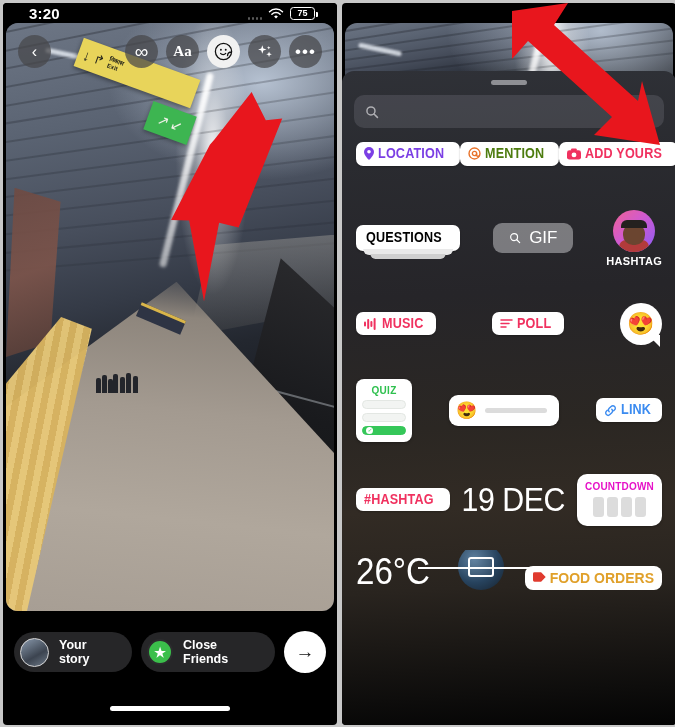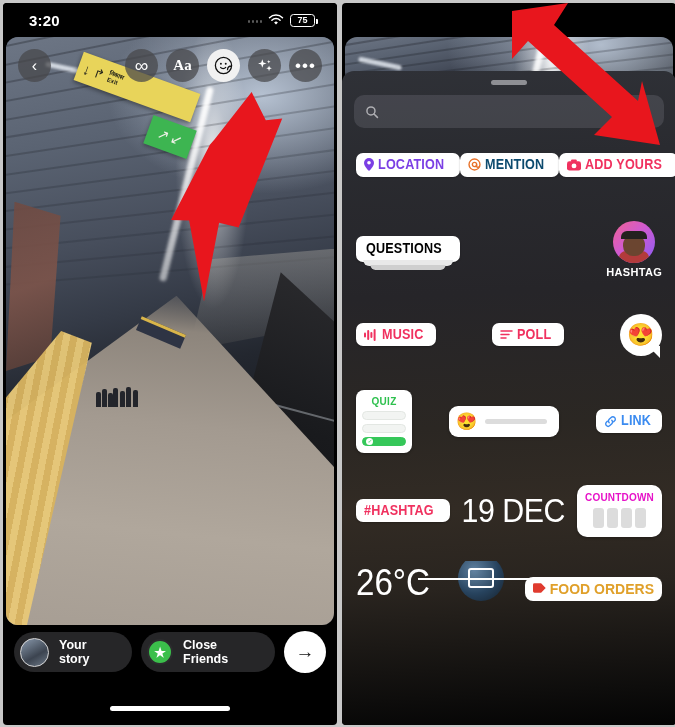--- a/index.html
+++ b/index.html
@@ -24,31 +24,31 @@
     width: 334px; height: 722px;
     background: #000;
     border-radius: 4px;
     overflow: hidden;
     flex: 0 0 auto;
   }
 
   
   .statusbar {
     position: relative;
-    height: 34px;
+    height: 20px;
     background: #000;
     color: #fff;
     display: flex;
     align-items: center;
     justify-content: space-between;
     padding: 0 22px 0 26px;
     z-index: 40;
   }
   .status-time { font-size: 15px; font-weight: 600; letter-spacing: .2px; }
-  .status-right { display: flex; align-items: flex-start; gap: 6px; }
+  .status-right { display: flex; align-items: flex-end; gap: 6px; }
   .sig-dots { display: flex; align-items: flex-end; gap: 1.5px; height: 9px; }
   .sig-dots i { width: 2.5px; height: 2.5px; background: #5a5a5a; border-radius: 50%; display: block; }
   .wifi-ico { display: block; }
   .battery {
     position: relative; width: 25px; height: 13px;
     border: 1.4px solid #fff; border-radius: 3.5px;
     display: flex; align-items: center; justify-content: center;
   }
   .battery:after {
     content: ""; position: absolute; right: -3.5px; top: 4px;
@@ -253,21 +253,21 @@
     display: flex; align-items: center; gap: 8px;
     padding: 0 11px;
   }
   .searchbar .sinput {
     border: 0; background: transparent; outline: none;
     color: #d8d8da; font-size: 14px; font-family: "Liberation Sans", sans-serif;
     width: 100%;
   }
   .searchbar .sinput::placeholder { color: #aeaeb2; }
 
-  .sticker-grid { padding: 19px 14px 0; }
+  .sticker-grid { padding: 8px 14px 0; }
   .srow {
     display: flex; align-items: center; justify-content: space-between;
     margin-bottom: 8px;
   }
   .srow.r1 { margin-top: 6px; margin-bottom: 44px; }
   .srow.r2 { margin-bottom: 36px; }
   .srow.r3 { margin-bottom: 34px; }
   .srow.r4 { margin-bottom: 32px; }
   .srow.r5 { margin-bottom: 24px; }
 
@@ -279,21 +279,21 @@
     font-weight: 700; letter-spacing: .2px;
     font-size: 14px; line-height: 1.25;
     white-space: nowrap;
     font-family: "Liberation Sans Narrow", "Liberation Sans", sans-serif;
     box-shadow: 0 1px 2px rgba(0,0,0,.25);
   }
   .chip .ico { display: inline-flex; align-items: center; }
   .chip-text { transform: scaleX(.9); transform-origin: left center; }
 
   .chip.location { color: #7b3fe4; }
-  .chip.mention  { color: #0c4a6e; }
+  .chip.mention  { color: #4d7c0f; }
   .chip.addyours { color: #f0315f; }
   .chip.questions{ color: #000000; position: relative; padding: 4px 10px; }
   .chip.music    { color: #f0315f; }
   .chip.poll     { color: #f0315f; }
   .chip.link     { color: #3b8bf0; }
   .chip.hashtag  { color: #f0315f; }
 
   
   .stack-wrap { position: relative; display: inline-block; }
   .stack-wrap .s1, .stack-wrap .s2 {
@@ -639,20 +639,27 @@
         </div>
 
         <div class="srow r2">
           <div class="stack-wrap">
             <div class="chip questions">
               <span class="chip-text">QUESTIONS</span>
             </div>
             <div class="s1"></div>
             <div class="s2"></div>
           </div>
+          <div class="gif-btn">
+            <svg width="12" height="12" viewBox="0 0 16 16">
+              <circle cx="6.8" cy="6.8" r="4.6" fill="none" stroke="#fff" stroke-width="1.6"></circle>
+              <path d="M10.3 10.3 L14.2 14.2" stroke="#fff" stroke-width="1.7" stroke-linecap="round"></path>
+            </svg>
+            <span>GIF</span>
+          </div>
           <div class="avatar-wrap">
             <div class="avatar-circle">
               <div class="body"></div>
               <div class="face"></div>
             </div>
             <span class="avatar-label">HASHTAG</span>
           </div>
         </div>
 
         <div class="srow r3">

